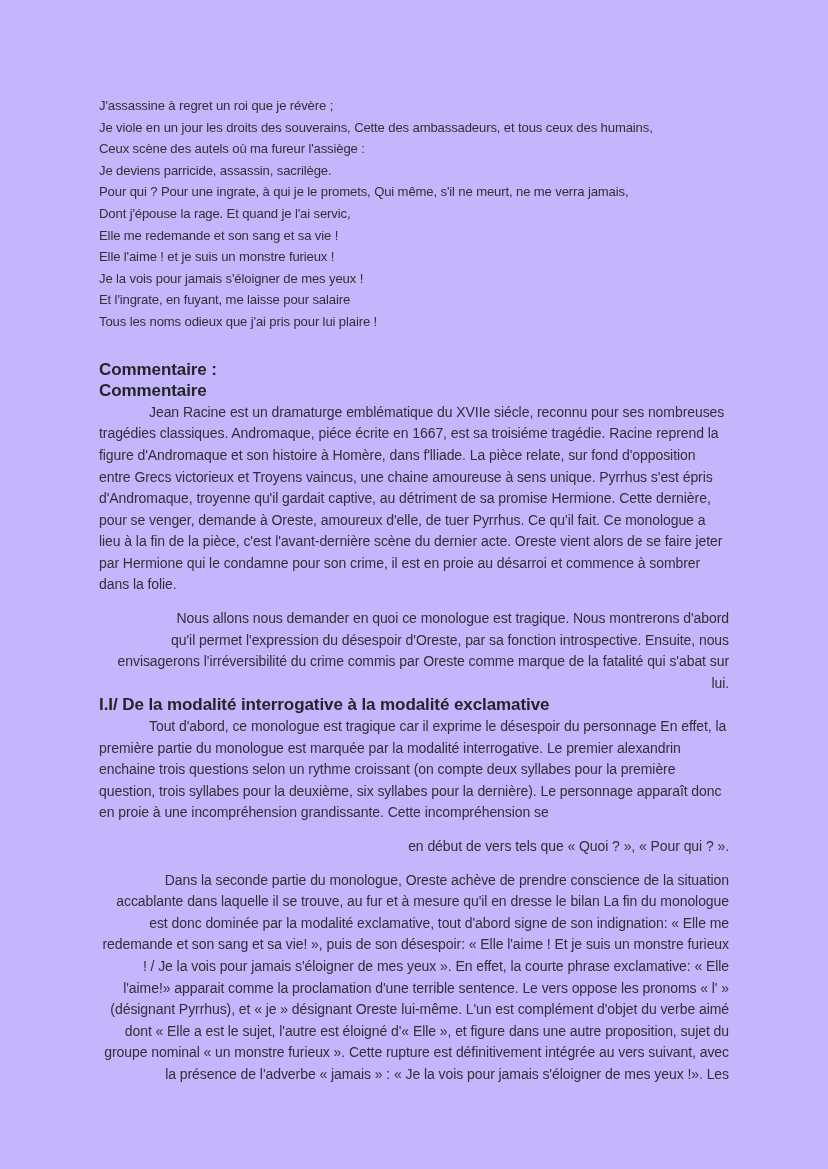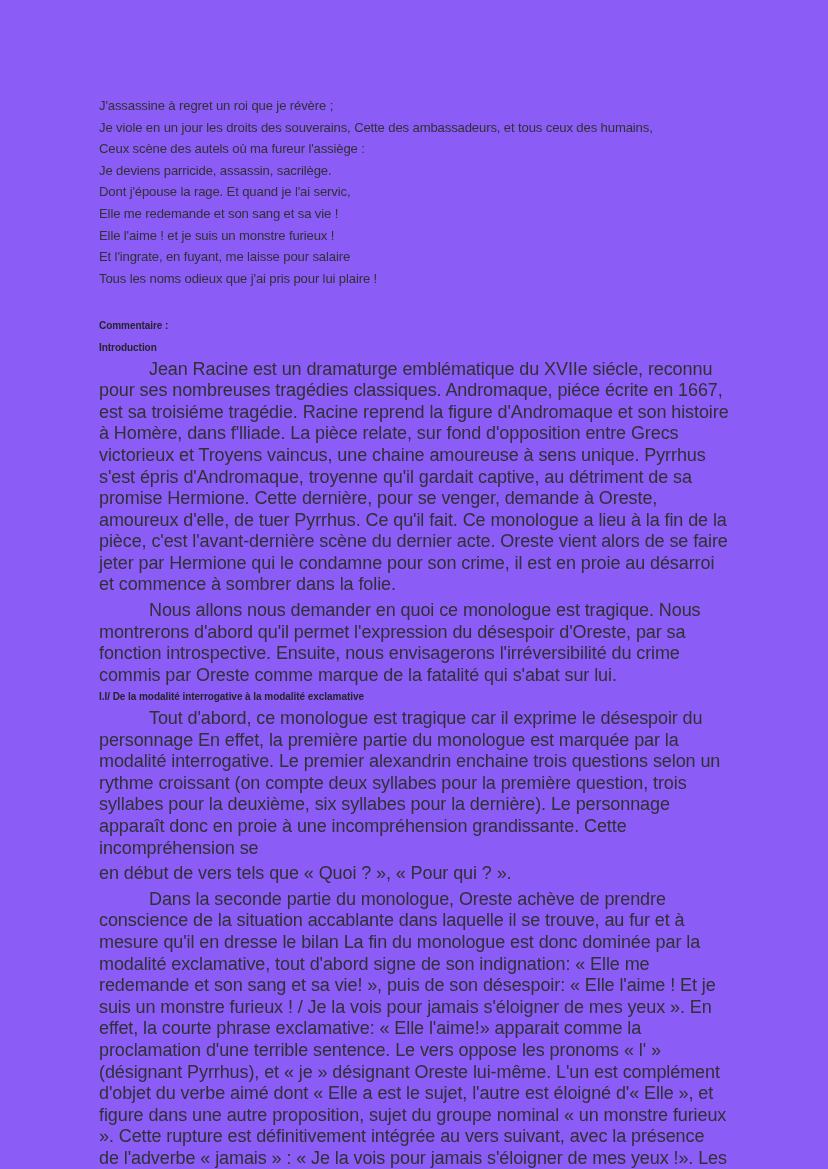--- a/index.html
+++ b/index.html
@@ -15,21 +15,21 @@
     color: #2f3133;
     overflow: hidden;
     position: relative;
   }
   .page {
     position: absolute;
     left: 0;
     top: 0;
     width: 828px;
     height: 1169px;
-    background: #8b5cf6;
+    background: #c4b5fd;
     box-sizing: border-box;
     padding: 95px 100px 0 99px;
   }
   .doc-body {
     width: 630px;
   }
   
   .verse-block {
     margin: 0 0 26px 0;
     padding: 0;
@@ -37,65 +37,68 @@
   }
   .verse-line {
     font-size: 13.1px;
     line-height: 21.6px;
     white-space: nowrap;
     letter-spacing: -0.01em;
     color: #2f3133;
   }
   
   .heading {
-    font-size: 10px;
+    font-size: 17px;
     line-height: 21.6px;
     font-weight: bold;
     color: #232527;
     letter-spacing: -0.005em;
   }
   .heading.sub {
     margin-top: 0;
   }
   
   .para {
-    font-size: 18px;
+    font-size: 14px;
     line-height: 21.6px;
     text-align: left;
     color: #2f3133;
     margin: 0;
     letter-spacing: -0.005em;
   }
   .para.indent {
     text-indent: 50px;
   }
   .para + .para {
-    margin-top: 4px;
+    margin-top: 12px;
+    text-align: right;
   }
 </style>
 </head>
 <body>
 
 <div class="page">
   <div class="doc-body">
 
     <div class="verse-block">
       <div class="verse-line">J'assassine à regret un roi que je révère ;</div>
       <div class="verse-line">Je viole en un jour les droits des souverains, Cette des ambassadeurs, et tous ceux des humains,</div>
       <div class="verse-line">Ceux scène des autels où ma fureur l'assiège :</div>
       <div class="verse-line">Je deviens parricide, assassin, sacrilège.</div>
+      <div class="verse-line">Pour qui ? Pour une ingrate, à qui je le promets, Qui même, s'il ne meurt, ne me verra jamais,</div>
       <div class="verse-line">Dont j'épouse la rage. Et quand je l'ai servic,</div>
       <div class="verse-line">Elle me redemande et son sang et sa vie !</div>
       <div class="verse-line">Elle l'aime ! et je suis un monstre furieux !</div>
+      <div class="verse-line">Je la vois pour jamais s'éloigner de mes yeux !</div>
       <div class="verse-line">Et l'ingrate, en fuyant, me laisse pour salaire</div>
       <div class="verse-line">Tous les noms odieux que j'ai pris pour lui plaire !</div>
     </div>
 
     <div class="heading">Commentaire :</div>
-    <div class="heading sub">Introduction</div>
+    <div class="heading sub">Commentaire</div>
 
     <p class="para indent">Jean Racine est un dramaturge emblématique du XVIIe siécle, reconnu pour ses nombreuses tragédies classiques. Andromaque, piéce écrite en 1667, est sa troisiéme tragédie. Racine reprend la figure d'Andromaque et son histoire à Homère, dans f'lliade. La pièce relate, sur fond d'opposition entre Grecs victorieux et Troyens vaincus, une chaine amoureuse à sens unique. Pyrrhus s'est épris d'Andromaque, troyenne qu'il gardait captive, au détriment de sa promise Hermione. Cette dernière, pour se venger, demande à Oreste, amoureux d'elle, de tuer Pyrrhus. Ce qu'il fait. Ce monologue a lieu à la fin de la pièce, c'est l'avant-dernière scène du dernier acte. Oreste vient alors de se faire jeter par Hermione qui le condamne pour son crime, il est en proie au désarroi et commence à sombrer dans la folie.</p>
 
     <p class="para indent">Nous allons nous demander en quoi ce monologue est tragique. Nous montrerons d'abord qu'il permet l'expression du désespoir d'Oreste, par sa fonction introspective. Ensuite, nous envisagerons l'irréversibilité du crime commis par Oreste comme marque de la fatalité qui s'abat sur lui.</p>
 
     <div class="heading sub">I.I/ De la modalité interrogative à la modalité exclamative</div>
 
     <p class="para indent">Tout d'abord, ce monologue est tragique car il exprime le désespoir du personnage En effet, la première partie du monologue est marquée par la modalité interrogative. Le premier alexandrin enchaine trois questions selon un rythme croissant (on compte deux syllabes pour la première question, trois syllabes pour la deuxième, six syllabes pour la dernière). Le personnage apparaît donc en proie à une incompréhension grandissante. Cette incompréhension se</p>
     <p class="para">en début de vers tels que « Quoi ? », « Pour qui ? ».</p>
 

